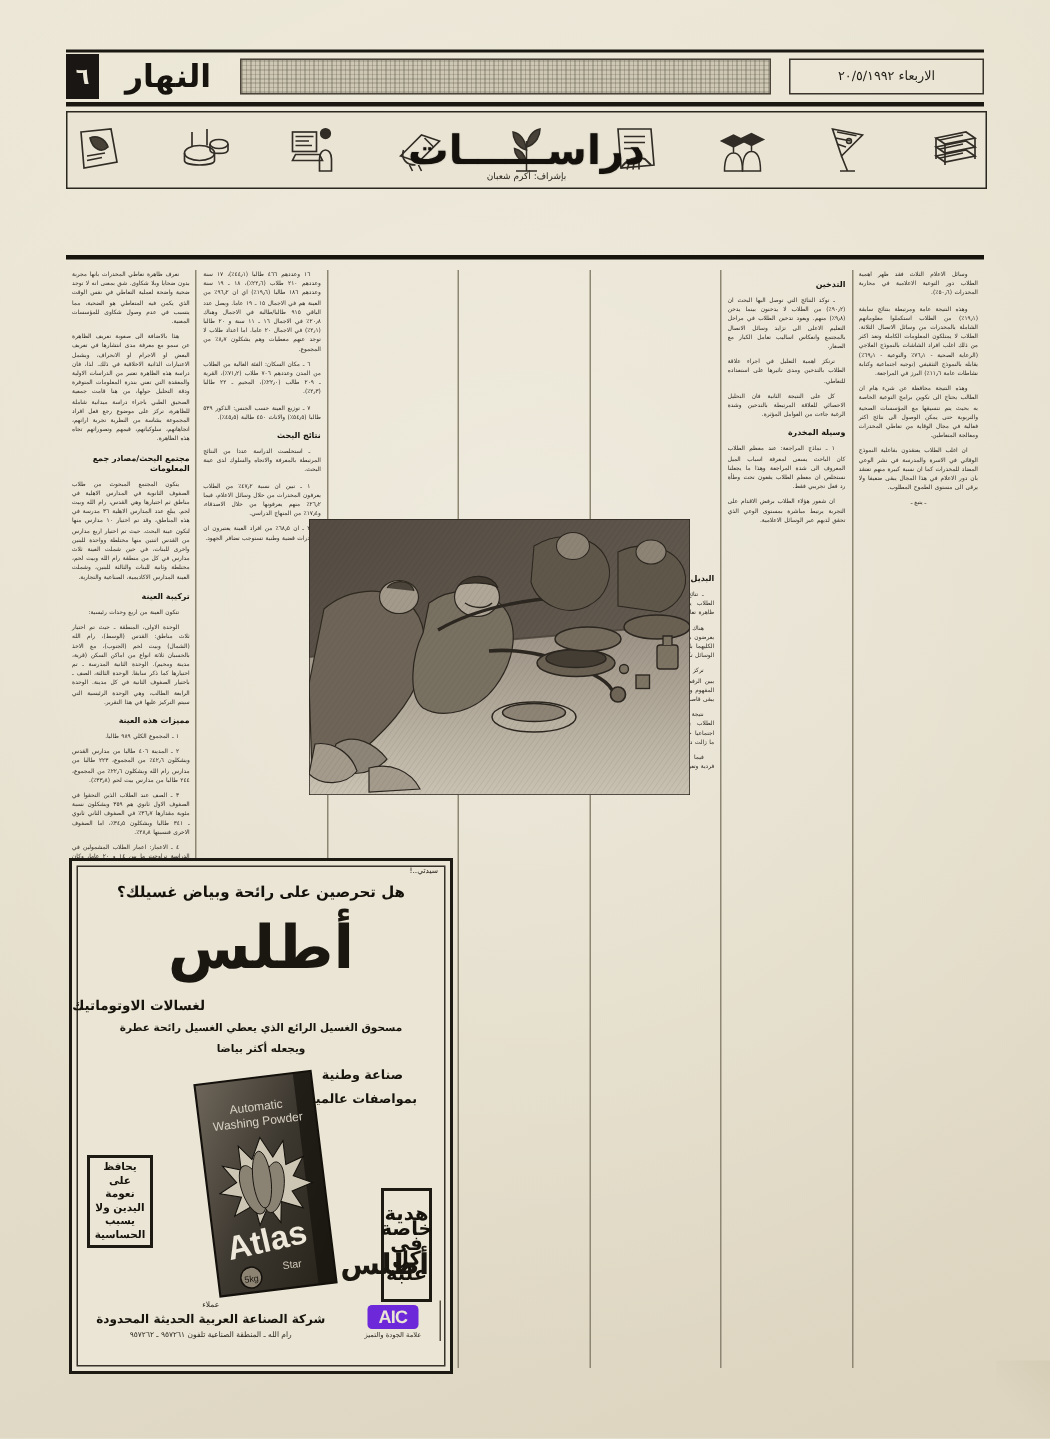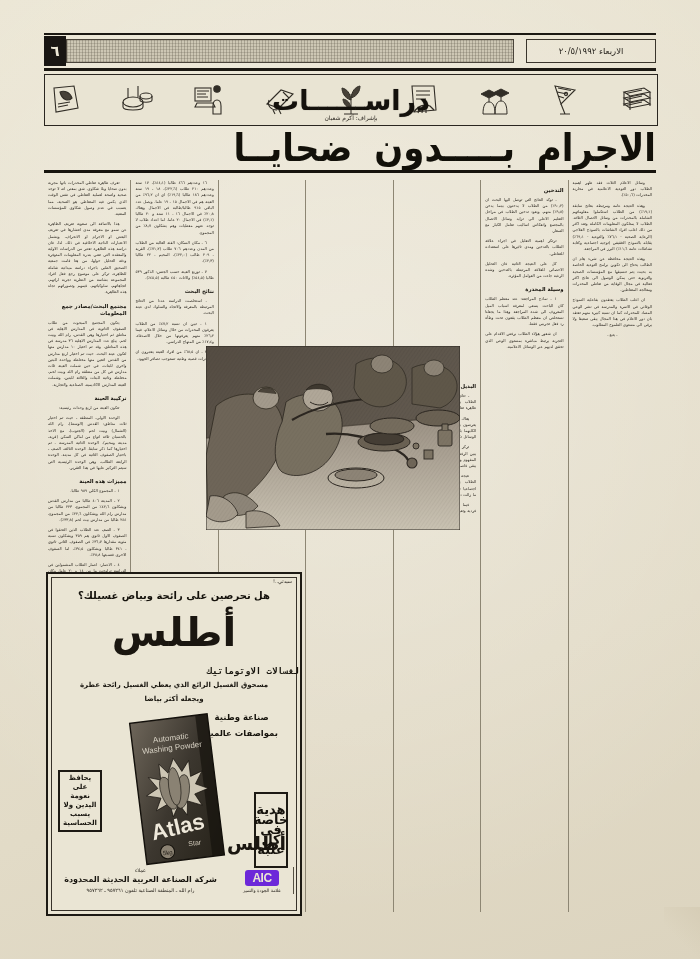--- a/index.html
+++ b/index.html
@@ -134,22 +134,22 @@
   .ad-q{
     position:absolute;left:0;right:0;top:16px;text-align:center;
     font-size:10px;font-weight:bold;color:#14110b;
   }
   .ad-brand{
     position:absolute;left:0;right:0;top:32px;text-align:center;
     font-size:40px;font-weight:bold;color:#1a1610;letter-spacing:-2px;
     line-height:52px;
   }
   .ad-sub1{
-    position:absolute;left:0;right:1px;top:92px;text-align:right;
-    font-size:9px;font-weight:bold;color:#17140d;letter-spacing:1px;font-family:Liberation Mono, monospace;
+    position:absolute;left:0;right:16px;top:92px;text-align:left;
+    font-size:9px;font-weight:bold;color:#17140d;letter-spacing:1px;
   }
   .ad-sub2{
     position:absolute;left:0;right:0;top:107px;text-align:center;
     font-size:7px;font-weight:bold;color:#17140d;
   }
   .ad-sub3{
     position:absolute;left:10px;top:121px;width:232px;text-align:center;
     font-size:7px;font-weight:bold;color:#17140d;
   }
   .ad-nat{
@@ -203,20 +203,21 @@
 </style>
 </head>
 <body>
 
 <div class="paper"></div>
 <div class="page">
 
   <div class="mast-rule2"></div>
   <div class="masthead">
     <div class="pagenum">٦</div>
+    <div class="nahar">النهار</div>
     <div class="mast-strip"></div>
     <div class="datebox">الاربعاء ٢٠/٥/١٩٩٢</div>
   </div>
   <div class="mast-rule"></div>
 
   <div class="banner">
     <div class="banner-icons">
 
       <svg class="bi" viewBox="0 0 34 40">
         <g fill="none" stroke="#221e18" stroke-width="1.1">
@@ -301,23 +302,20 @@
           <path d="M10 24 L22 22 M10 27 L20 25"></path>
         </g>
       </svg>
     </div>
     <div class="banner-title">
       <span class="word">دراســــــات</span>
     </div>
     <div class="banner-sub">بإشراف: أكرم شعبان</div>
   </div>
 
-  <div class="headline">
-    <h1>الاجرام بـــــدون ضحايــا</h1>
-  </div>
   <div class="headline-rule"></div>
 
   <div class="cols" id="cols">
       <div class="col">
         <div class="ptext ind">وسائل الاعلام الثلاث فقد ظهر اهمية الطلاب دور التوعية الاعلامية في محاربة المخدرات (٥٠٫٦٪).</div>
         <div class="ptext ind">وهذه النتيجة عامة ومرتبطة بنتائج سابقة (١٩٫١٪) من الطلاب استكملوا معلوماتهم الشاملة بالمخدرات من وسائل الاتصال الثلاثة. الطلاب لا يمتلكون المعلومات الكاملة وتعد اكثر من ذلك اغلب افراد الشاشات بالنموذج العلاجي (الرعاية الصحية - ٧٦٫١٪ والتوعية - ٦٩٫١٪) يقابله بالنموذج التثقيفي (توجيه اجتماعية وكتابة نشاطات عامة ١١٫٦٪) البرز في المراجعة.</div>
         <div class="ptext ind">وهذه النتيجة محافظة عن شيء هام ان الطالب يحتاج الى تكوين برامج التوعية الخاصة به بحيث يتم تنسيقها مع المؤسسات الصحية والتربوية حتى يمكن الوصول الى نتائج اكثر فعالية في مجال الوقاية من تعاطي المخدرات ومعالجة المتعاطين.</div>
         <div class="ptext ind">ان اغلب الطلاب يعتقدون بفاعلية النموذج الوقائي في الاسرة والمدرسة في نشر الوعي المضاد للمخدرات كما ان نسبة كبيرة منهم تعتقد بان دور الاعلام في هذا المجال يبقى ضعيفا ولا يرقى الى مستوى الطموح المطلوب.</div>
         <div class="dash">ـ يتبع ـ</div>
       </div>

